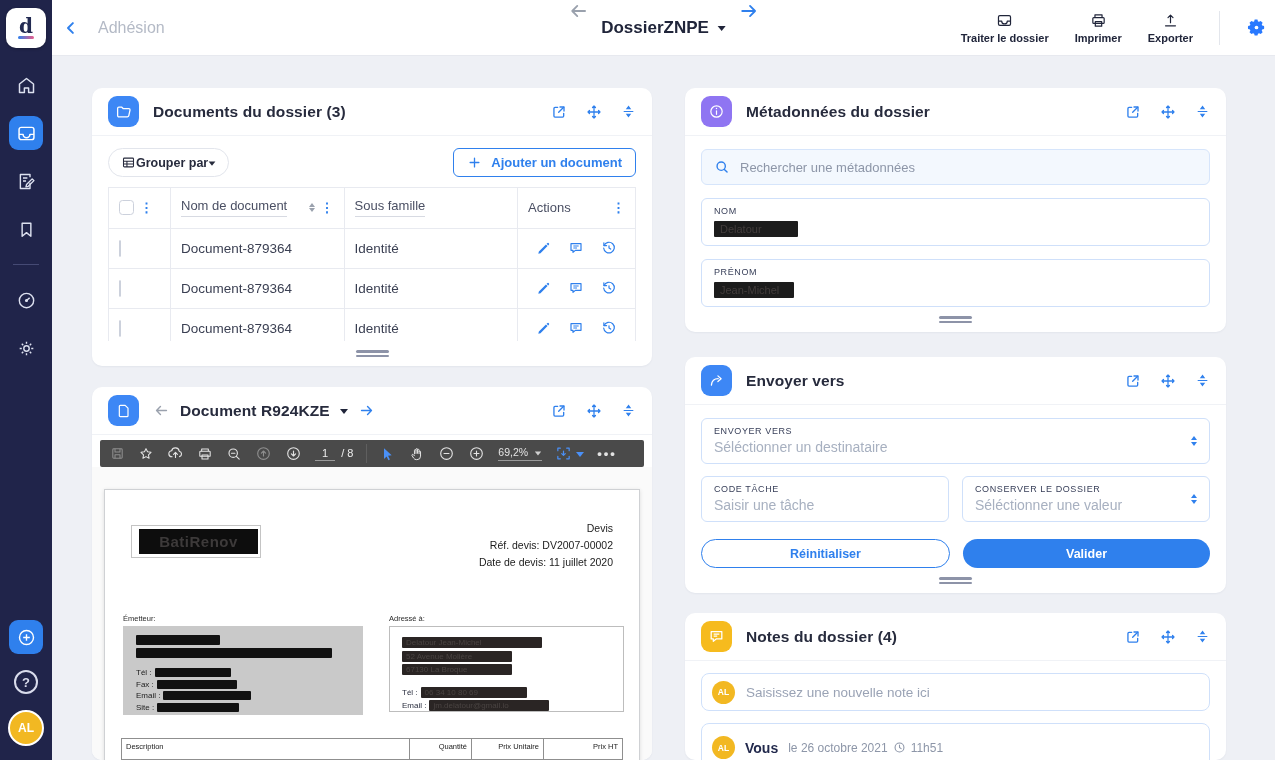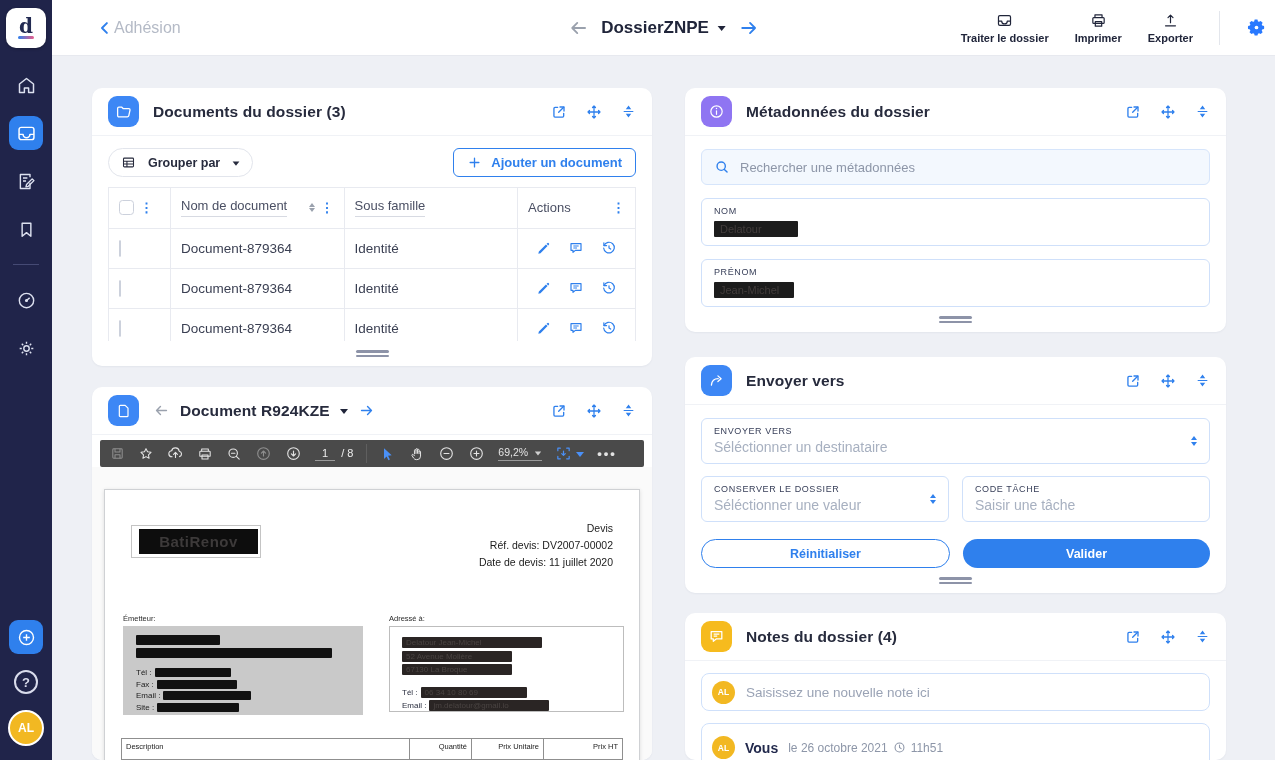--- a/index.html
+++ b/index.html
@@ -17,23 +17,23 @@
   .sit.active{background:#2f80ed;color:#fff}
   .sdiv{width:26px;height:1px;background:#454a74;margin:4px 0}
   .sbottom{margin-top:auto;display:flex;flex-direction:column;align-items:center;gap:16px;padding-bottom:14px}
   .addbtn{width:34px;height:34px;border-radius:9px;background:#2f80ed;color:#fff;display:flex;align-items:center;justify-content:center;cursor:pointer}
   .qmark{width:24px;height:24px;border:2px solid #d9dcec;border-radius:50%;color:#d9dcec;font-size:13px;font-weight:700;display:flex;align-items:center;justify-content:center;cursor:pointer}
   .avatar{width:36px;height:36px;border-radius:50%;background:#f2b822;border:2px solid #fff;color:#fff;font-size:12px;font-weight:700;display:flex;align-items:center;justify-content:center;cursor:pointer}
 
   
   .main{flex:1;display:flex;flex-direction:column;min-width:0}
   .topbar{height:56px;background:#fff;border-bottom:1px solid #e7e9ef;display:flex;align-items:center;position:relative;flex:none}
-  .tb-left{display:flex;align-items:center;padding-left:44px}
+  .tb-left{display:flex;align-items:center;gap:18px;padding-left:10px}
   .crumb{font-size:16px;color:#b4bac6;font-weight:500}
-  .tb-center{position:absolute;left:50%;transform:translateX(-50%);display:flex;align-items:center;gap:12px;height:100%}
+  .tb-center{position:absolute;left:50%;transform:translateX(-50%);display:flex;gap:12px;height:100%}
   .dossier{display:flex;align-items:center;gap:9px;font-size:17px;font-weight:700;color:#20253a;cursor:pointer}
   .caret{width:0;height:0;border-left:4.5px solid transparent;border-right:4.5px solid transparent;border-top:5.5px solid #20253a;margin-top:2px}
   .tb-right{margin-left:auto;display:flex;align-items:center;gap:26px;padding-right:8px}
   .tbtn{display:flex;flex-direction:column;align-items:center;gap:3px;font-size:11px;font-weight:600;color:#20253a;cursor:pointer}
   .vdiv{width:1px;height:34px;background:#e3e6ec}
 
   .content{flex:1;display:flex;gap:33px;padding:32px 49px 0 40px;overflow:hidden}
   .col-l{width:560px;flex:none;display:flex;flex-direction:column}
   .col-r{flex:1;display:flex;flex-direction:column;min-width:0}
 
@@ -42,21 +42,21 @@
   .ph-icon{width:31px;height:31px;border-radius:9px;display:flex;align-items:center;justify-content:center;color:#fff;flex:none}
   .ic-blue{background:#3d87f5}.ic-purple{background:#8f75f2}.ic-yellow{background:#f6bb1e}
   .ph-title{font-size:15.5px;font-weight:700;color:#272b3d;letter-spacing:.1px}
   .ph-actions{margin-left:auto;display:flex;gap:19px;color:#2f80ed}
   .ph-actions .pa{cursor:pointer}
   .card-foot{height:25px;display:flex;align-items:center;justify-content:center;cursor:grab}
   .handle span{display:block;width:33px;height:2.5px;border-radius:2px;background:#8d93a8;margin:2px 0}
 
   
   .doc-toolbar{display:flex;align-items:center;justify-content:space-between;padding:12px 16px 10px}
-  .chip{display:flex;align-items:center;gap:12px;border:1px solid #e2e5ec;border-radius:17px;padding:6px 12px;font-size:12.5px;font-weight:600;color:#272b3d;cursor:pointer;background:#fff}
+  .chip{display:flex;align-items:center;gap:0;border:1px solid #e2e5ec;border-radius:17px;padding:6px 12px;font-size:12.5px;font-weight:600;color:#272b3d;cursor:pointer;background:#fff}
   .chip .caret{border-top-color:#272b3d;transform:scale(.85)}
   .btn-outline{display:flex;align-items:center;gap:9px;border:1.5px solid #2f80ed;color:#2f80ed;border-radius:6px;padding:6px 13px;font-size:13px;font-weight:600;background:#fff;cursor:pointer}
   .tblwrap{margin:0 16px;height:154px;overflow:hidden;border-top:1px solid #e8eaf0}
   table.dt{width:100%;border-collapse:collapse;table-layout:fixed}
   .dt th,.dt td{border-right:1px solid #e8eaf0;border-bottom:1px solid #e8eaf0;padding:0 10px}
   .dt th:first-child,.dt td:first-child{border-left:1px solid #e8eaf0}
   .dt th{height:40px;font-weight:500;font-size:13px;color:#4a4f63;text-align:left}
   .dt td{height:40px;font-size:13.5px;color:#3a3f52}
   .c-check{width:62px}.c-actions{width:118px}
   .hcell{display:flex;align-items:center;gap:6px}
@@ -756,33 +756,33 @@
               <div class="phold">Séléctionner un destinataire</div>
             </div>
             <span class="updown">
                 <i class="up"></i>
                 <i class="dn"></i>
               </span>
           </div>
           <div class="two">
             <div class="selbox">
               <div class="lcol">
+                <div class="flabel">CODE TÂCHE</div>
+                <div class="phold">Saisir une tâche</div>
+              </div>
+            </div>
+            <div class="selbox">
+              <div class="lcol">
                 <div class="flabel">CONSERVER LE DOSSIER</div>
                 <div class="phold">Séléctionner une valeur</div>
               </div>
               <span class="updown">
                   <i class="up"></i>
                   <i class="dn"></i>
                 </span>
-            </div>
-            <div class="selbox">
-              <div class="lcol">
-                <div class="flabel">CODE TÂCHE</div>
-                <div class="phold">Saisir une tâche</div>
-              </div>
             </div>
           </div>
           <div class="btnrow">
             <button class="btn-reset">Réinitialiser</button>
             <button class="btn-valid">Valider</button>
           </div>
         </div>
         <div class="card-foot">
             <div class="handle">
               <span></span>

